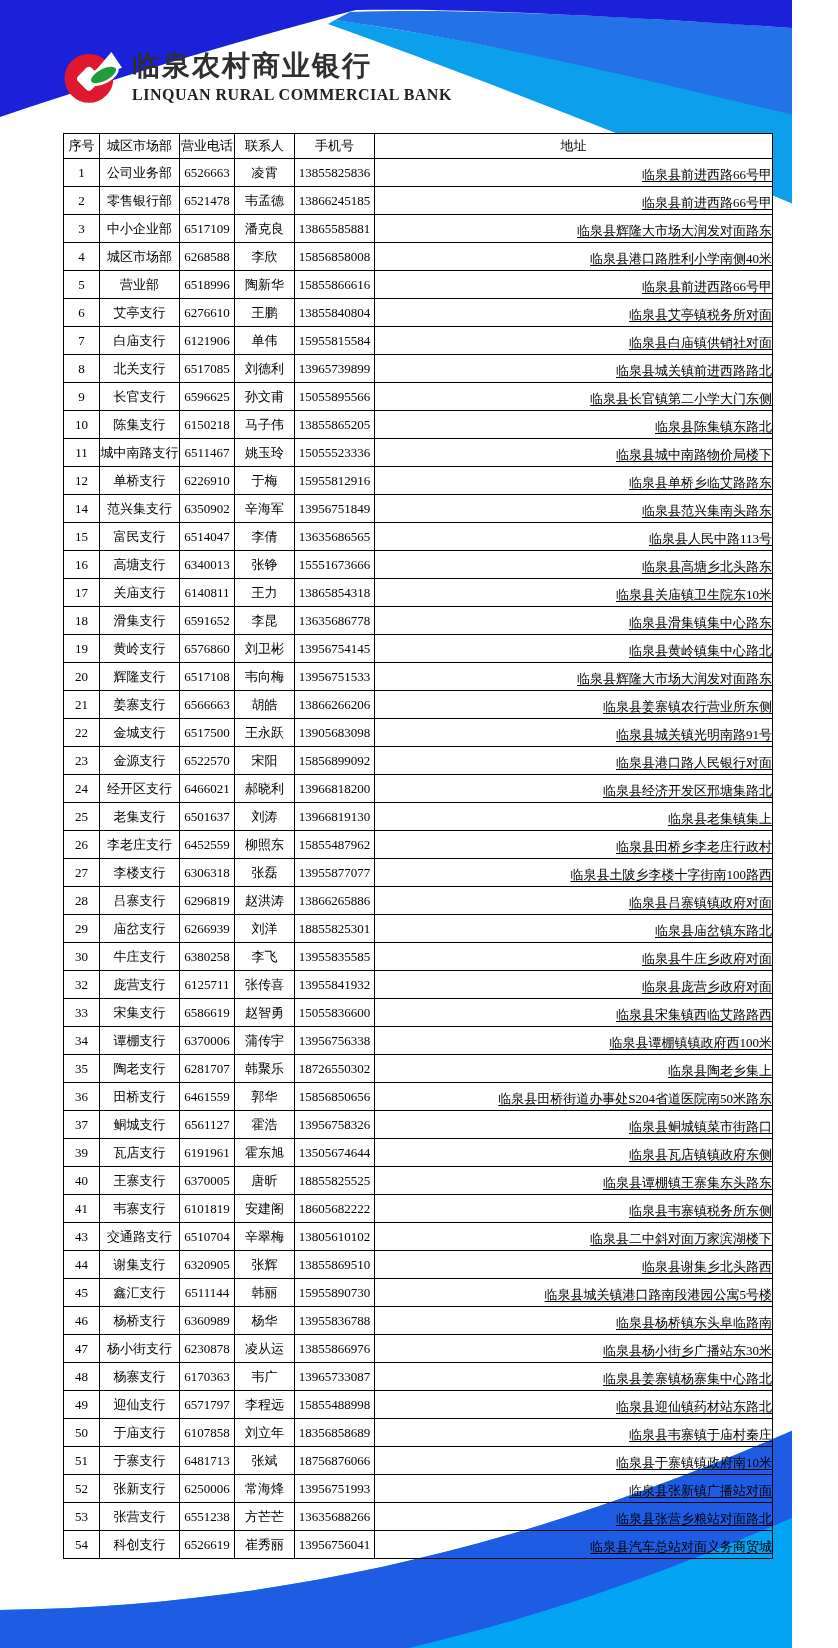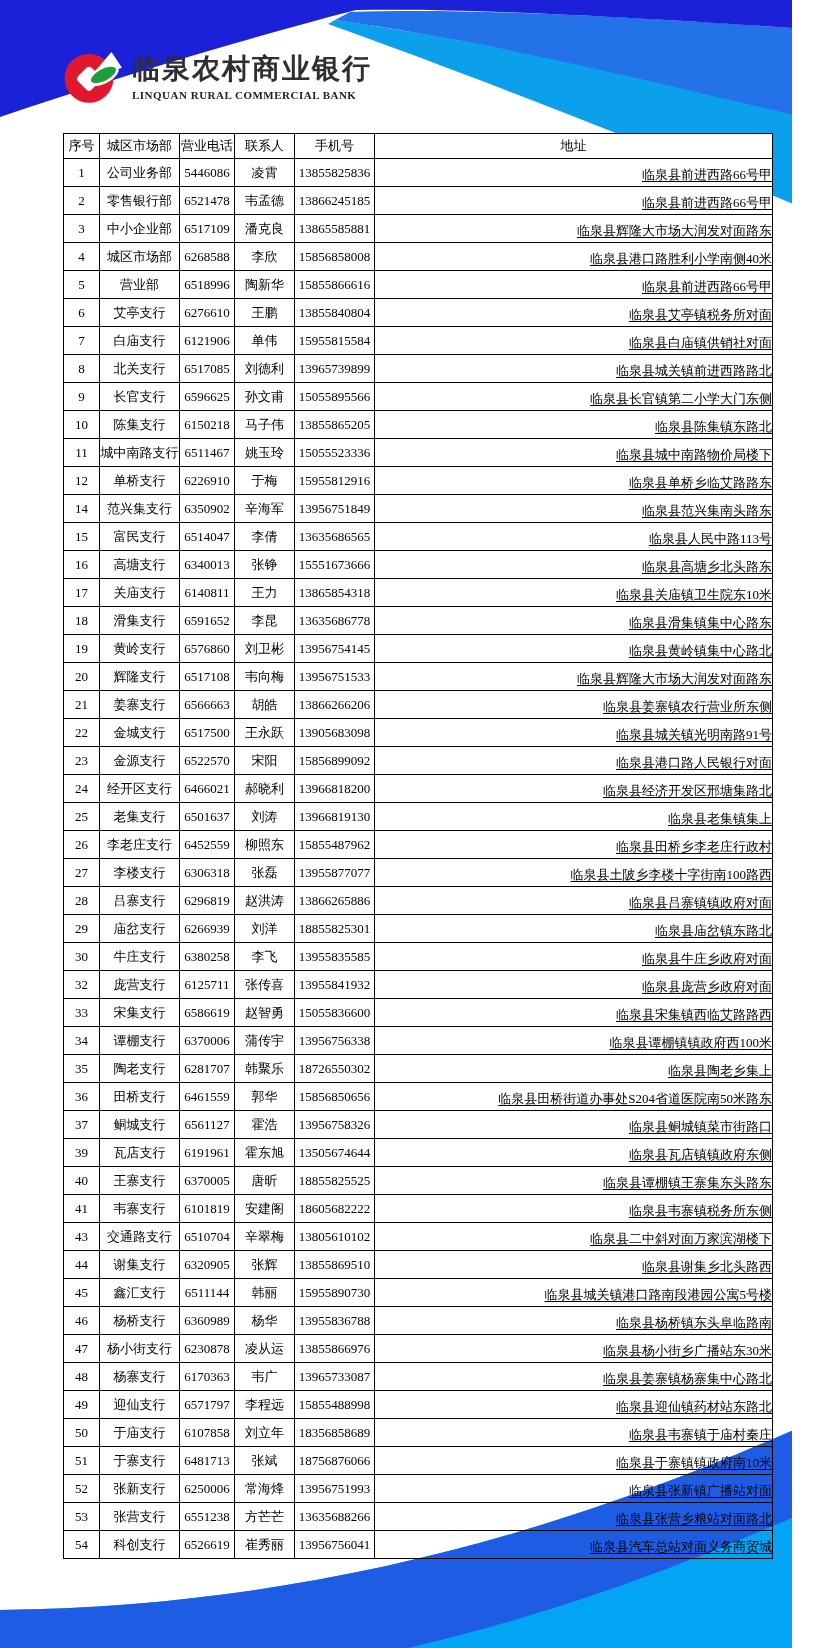--- a/index.html
+++ b/index.html
@@ -5,21 +5,21 @@
   html,body{margin:0;padding:0;background:#ffffff;}
   .page{position:relative;width:751px;height:1648px;background:#fff;overflow:hidden;
         font-family:"Liberation Sans",sans-serif;padding-left:41px;}
   .deco-top{position:absolute;left:0;top:0;width:838px;height:250px;z-index:0;}
   .deco-bottom{position:absolute;left:0;top:1368px;width:838px;height:280px;z-index:3;
         mix-blend-mode:multiply;pointer-events:none;}
   .brand{position:absolute;left:56px;top:44px;z-index:1;display:flex;align-items:center;}
   .logo{width:66px;height:66px;flex:0 0 auto;}
   .brand-text{margin-left:10px;}
   .brand-cn{font-size:28px;font-weight:bold;color:#2f2f2f;letter-spacing:2px;line-height:1.15;}
-  .brand-en{font-family:"Liberation Serif",serif;font-size:11px;font-weight:600;color:#222;
+  .brand-en{font-family:"Liberation Serif",serif;font-size:16px;font-weight:600;color:#222;
         letter-spacing:0.5px;margin-top:3px;}
   table.branch-table{position:absolute;left:63px;top:133px;width:709px;z-index:2;
         border-collapse:collapse;table-layout:fixed;background:transparent;}
   .branch-table th,.branch-table td{border:1px solid #000;background:#fff;
         font-family:"Liberation Serif",serif;font-size:13px;color:#000;
         text-align:center;vertical-align:middle;padding:0;overflow:hidden;white-space:nowrap;}
   .branch-table th{height:24px;font-weight:normal;}
   .branch-table td{height:25px;}
   .branch-table td.addr{text-align:right;padding-left:5px;text-decoration:underline;
         text-underline-offset:2px;vertical-align:bottom;padding-bottom:2px;}
@@ -64,21 +64,21 @@
         <th>营业电话</th>
         <th>联系人</th>
         <th>手机号</th>
         <th>地址</th>
       </tr>
     </thead>
     <tbody id="branch-tbody">
         <tr>
           <td>1</td>
           <td>公司业务部</td>
-          <td>5446086</td>
+          <td>6526663</td>
           <td>凌霄</td>
           <td>13855825836</td>
           <td class="addr">临泉县前进西路66号甲</td>
         </tr>
         <tr>
           <td>2</td>
           <td>零售银行部</td>
           <td>6521478</td>
           <td>韦孟德</td>
           <td>13866245185</td>

